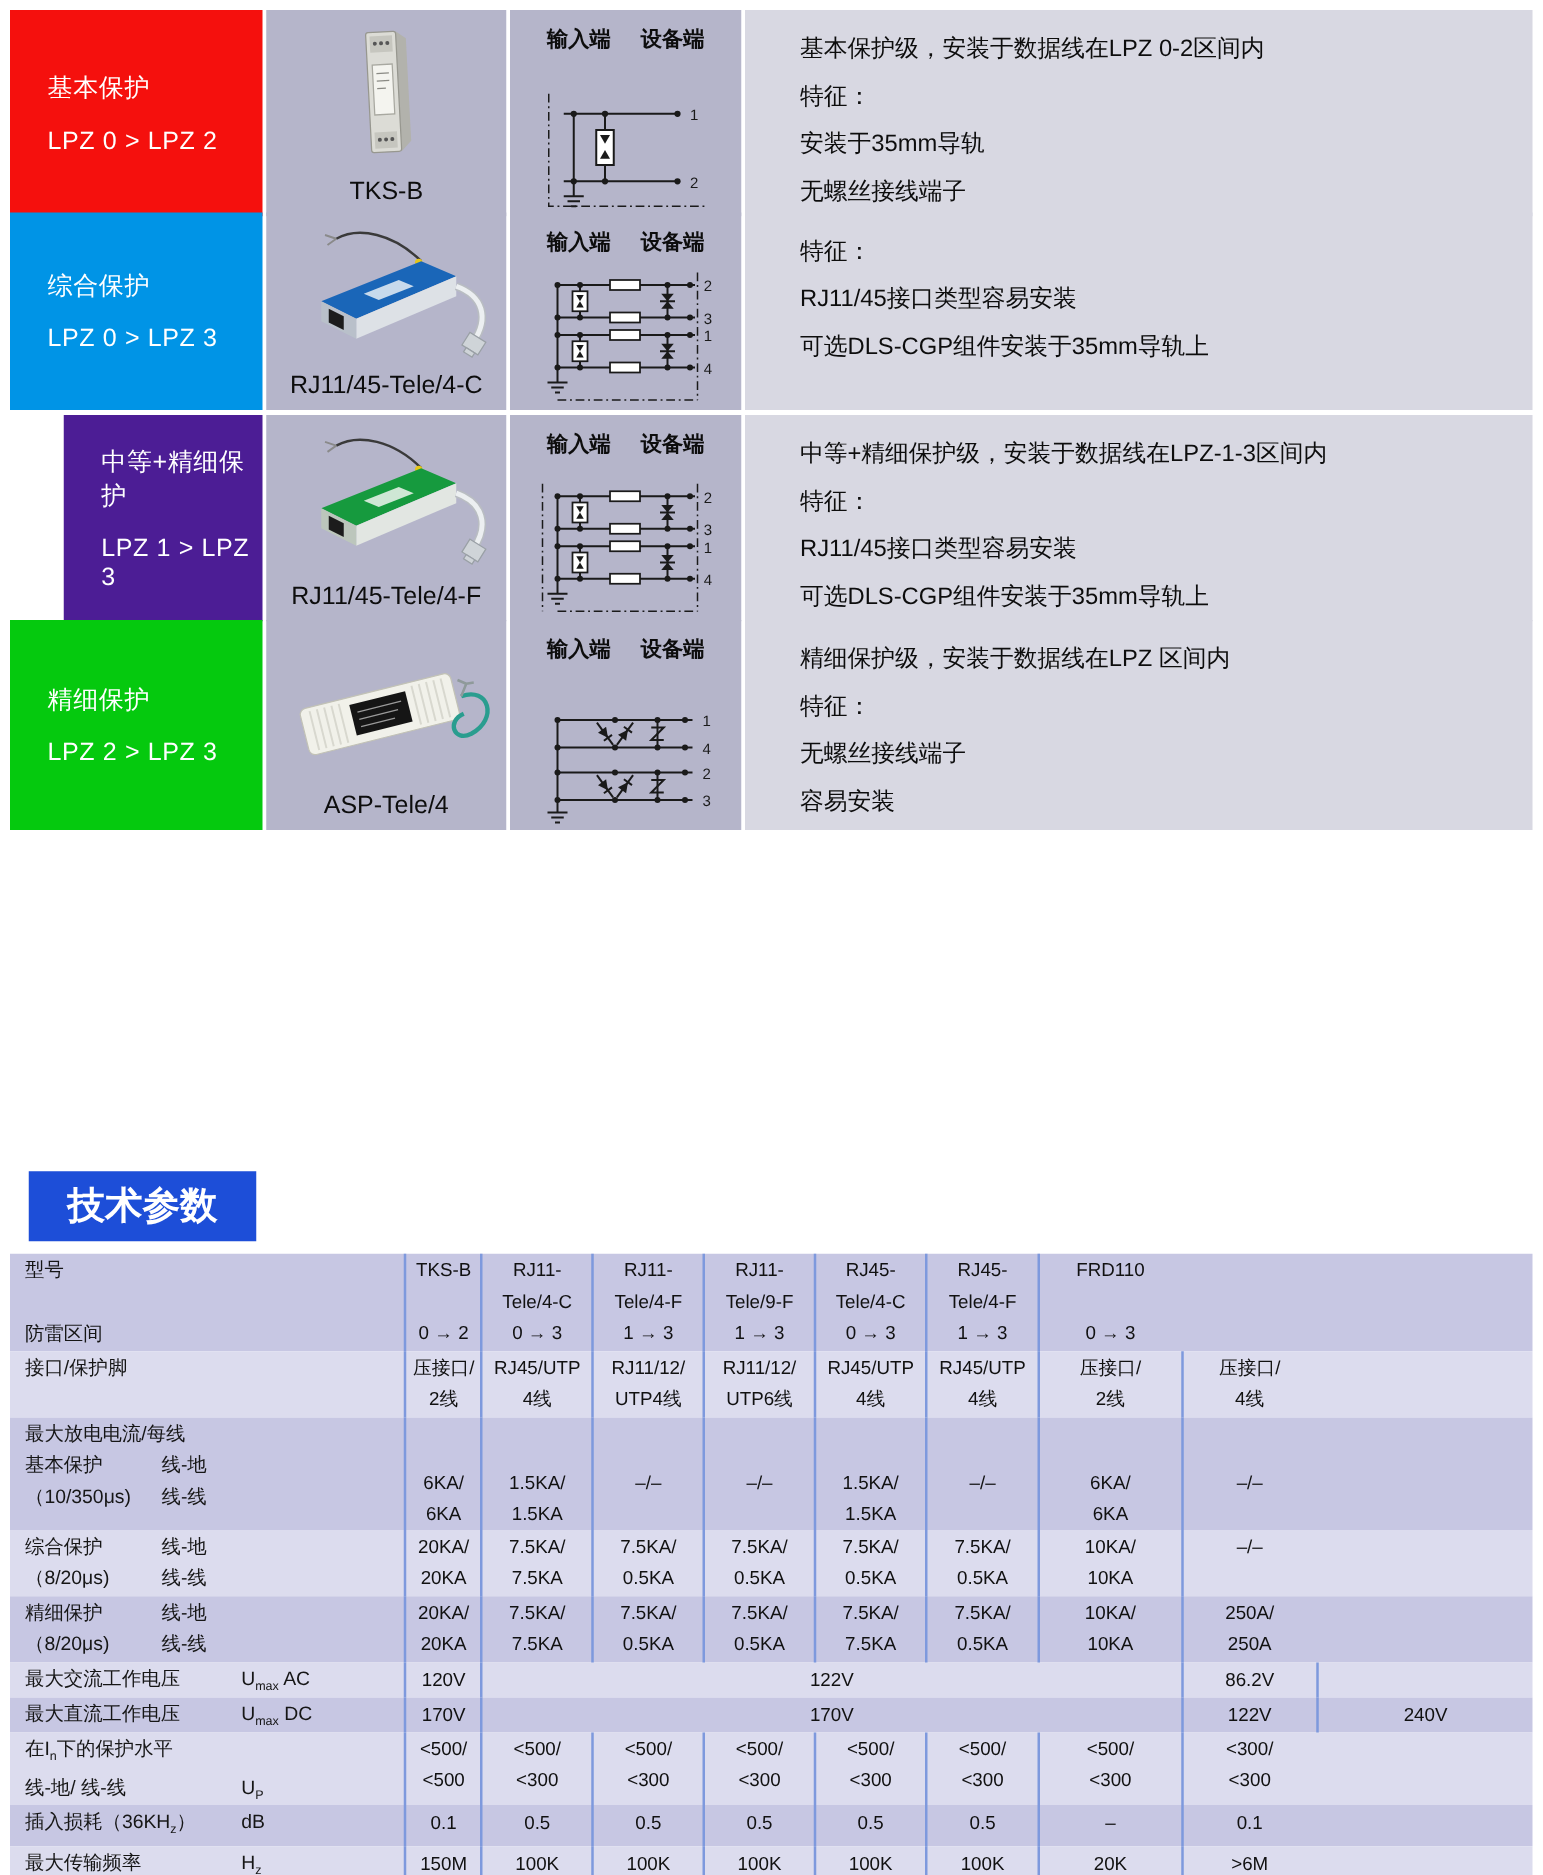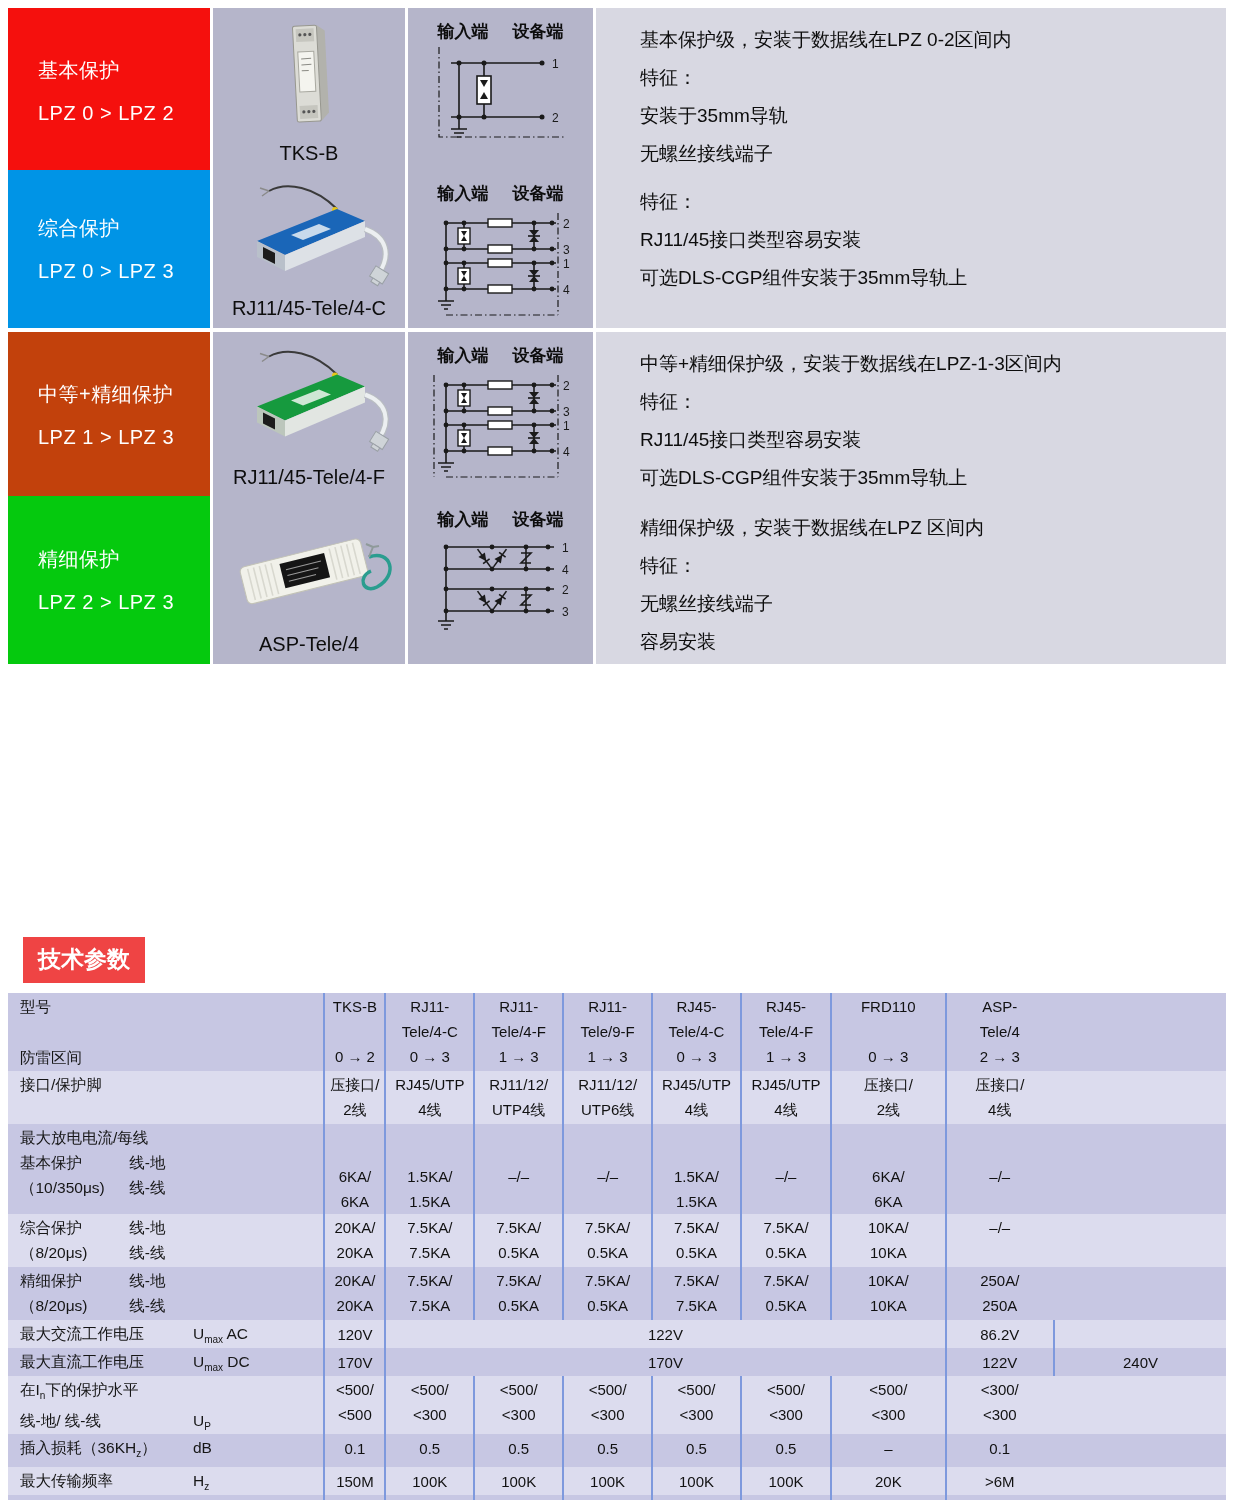--- a/index.html
+++ b/index.html
@@ -7,34 +7,34 @@
     font-family:"Liberation Sans","DejaVu Sans",sans-serif; color:#111; }
   .page { width:1234px; height:1500px; padding:8px; }
 
   
   .prow { display:grid; grid-template-columns:202px 192px 185px 1fr; gap:3px; margin-bottom:4px; }
   .zone { color:#fff; display:flex; flex-direction:column; justify-content:center; gap:18px;
           padding-left:30px; font-size:20px; letter-spacing:.5px; }
   .imgcell { background:#b5b5ca; display:flex; flex-direction:column; align-items:center; justify-content:flex-end; padding-bottom:8px; }
   .imgcell svg { flex:1 1 auto; }
   .pname { font-size:20px; color:#0d0d0d; line-height:24px; }
-  .diacell { background:#b5b5ca; padding-top:12px; display:flex; flex-direction:column; align-items:center; }
+  .diacell { background:#b5b5ca; padding-top:12px; display:flex; flex-direction:column; align-items:center;justify-content:space-between; }
   .diahead { display:flex; gap:24px; font-weight:bold; font-size:17px; color:#0d0d0d; margin-bottom:2px; }
   .desccell { background:#d8d8e2; padding:13px 10px 0 44px; }
   .dline { font-size:19px; line-height:38px; color:#0d0d0d; white-space:nowrap; }
   .cd { stroke:#1a1a1a; stroke-width:1.6; fill:none; }
   .cdd { fill:#1a1a1a; stroke:none; }
   .cdt { font-size:12px; fill:#1a1a1a; stroke:none; font-family:"Liberation Sans",sans-serif; }
   .dashdot { stroke-dasharray:7 3 1.5 3; stroke-width:1.2; }
 
   .spacer { height:269px; }
 
   
-  .badge { display:inline-block; margin-left:15px; background:#ef4444; color:#fff;
-           font-weight:bold; font-size:23px; padding:7px 15px 8px; }
+  .badge { display:inline-block; margin-left:15px; background:#1d4ed8; color:#fff;
+           font-weight:bold; font-size:30px; padding:7px 31px 8px; }
   .ttable { margin-top:10px; width:1218px; }
   .trow { display:grid; grid-template-columns:25.9% 5% 7.3% 7.3% 7.3% 7.3% 7.4% 9.4% 8.9% 1fr; }
   .trow.dark { background:#c7c7e3; }
   .trow.light { background:#dcdcee; }
   .h3 { min-height:78px; } .h2 { min-height:53px; } .h1 { min-height:28px; }
   .tcell { border-left:2px solid #7e99dd; text-align:center; font-size:15px; padding-top:1px; }
   .h1 .tcell { padding-top:2px; }
   .pad1 .tcell { padding-top:40px; }
   .tline { line-height:25px; min-height:25px; white-space:nowrap; }
   .tlabel { padding:1px 0 1px 12px; font-size:15.5px; color:#161616; }
@@ -179,21 +179,21 @@
     </div>
     <div class="desccell">
       <div class="dline">特征：</div>
       <div class="dline">RJ11/45接口类型容易安装</div>
       <div class="dline">可选DLS-CGP组件安装于35mm导轨上</div>
     </div>
   </div>
 
   
   <div class="prow" style="height:160px">
-    <div class="zone" style="background-color: #c2410c;">
+    <div class="zone" style="background-color: #4c1d95; margin-left: 43px;">
       <div>中等+精细保护</div>
       <div>LPZ 1 &gt; LPZ 3</div>
     </div>
     <div class="imgcell">
       <svg width="180" height="112" viewBox="0 0 180 112">
         <path d="M118 32 C 96 10, 68 4, 50 14" stroke="#3a3a3a" stroke-width="2" fill="none"></path>
         <path d="M50 14 l-9 -3 M50 14 l-7 5" stroke="#8a8a8a" stroke-width="1.5" fill="none"></path>
         <circle cx="116" cy="33" r="3" fill="#e6c619"></circle>
         <polygon points="38,64 118,32 146,44 66,78" fill="#169a3e"></polygon>
         <polygon points="66,78 146,44 146,60 66,94" fill="#e2e6e2"></polygon>
@@ -390,25 +390,20 @@
         <div class="tcell">
           <div class="tline">RJ45-</div>
           <div class="tline">Tele/4-F</div>
           <div class="tline">1 → 3</div>
         </div>
         <div class="tcell">
           <div class="tline">FRD110</div>
           <div class="tline"></div>
           <div class="tline">0 → 3</div>
         </div>
-        <div class="tcell">
-          <div class="tline">ASP-</div>
-          <div class="tline">Tele/4</div>
-          <div class="tline">2 → 3</div>
-        </div>
       </div>
 
     <div class="trow light h2">
       <div class="tlabel">
         <div class="ll">接口/保护脚</div>
       </div>
     <div class="tcell">
           <div class="tline">压接口/</div>
           <div class="tline">2线</div>
         </div>

